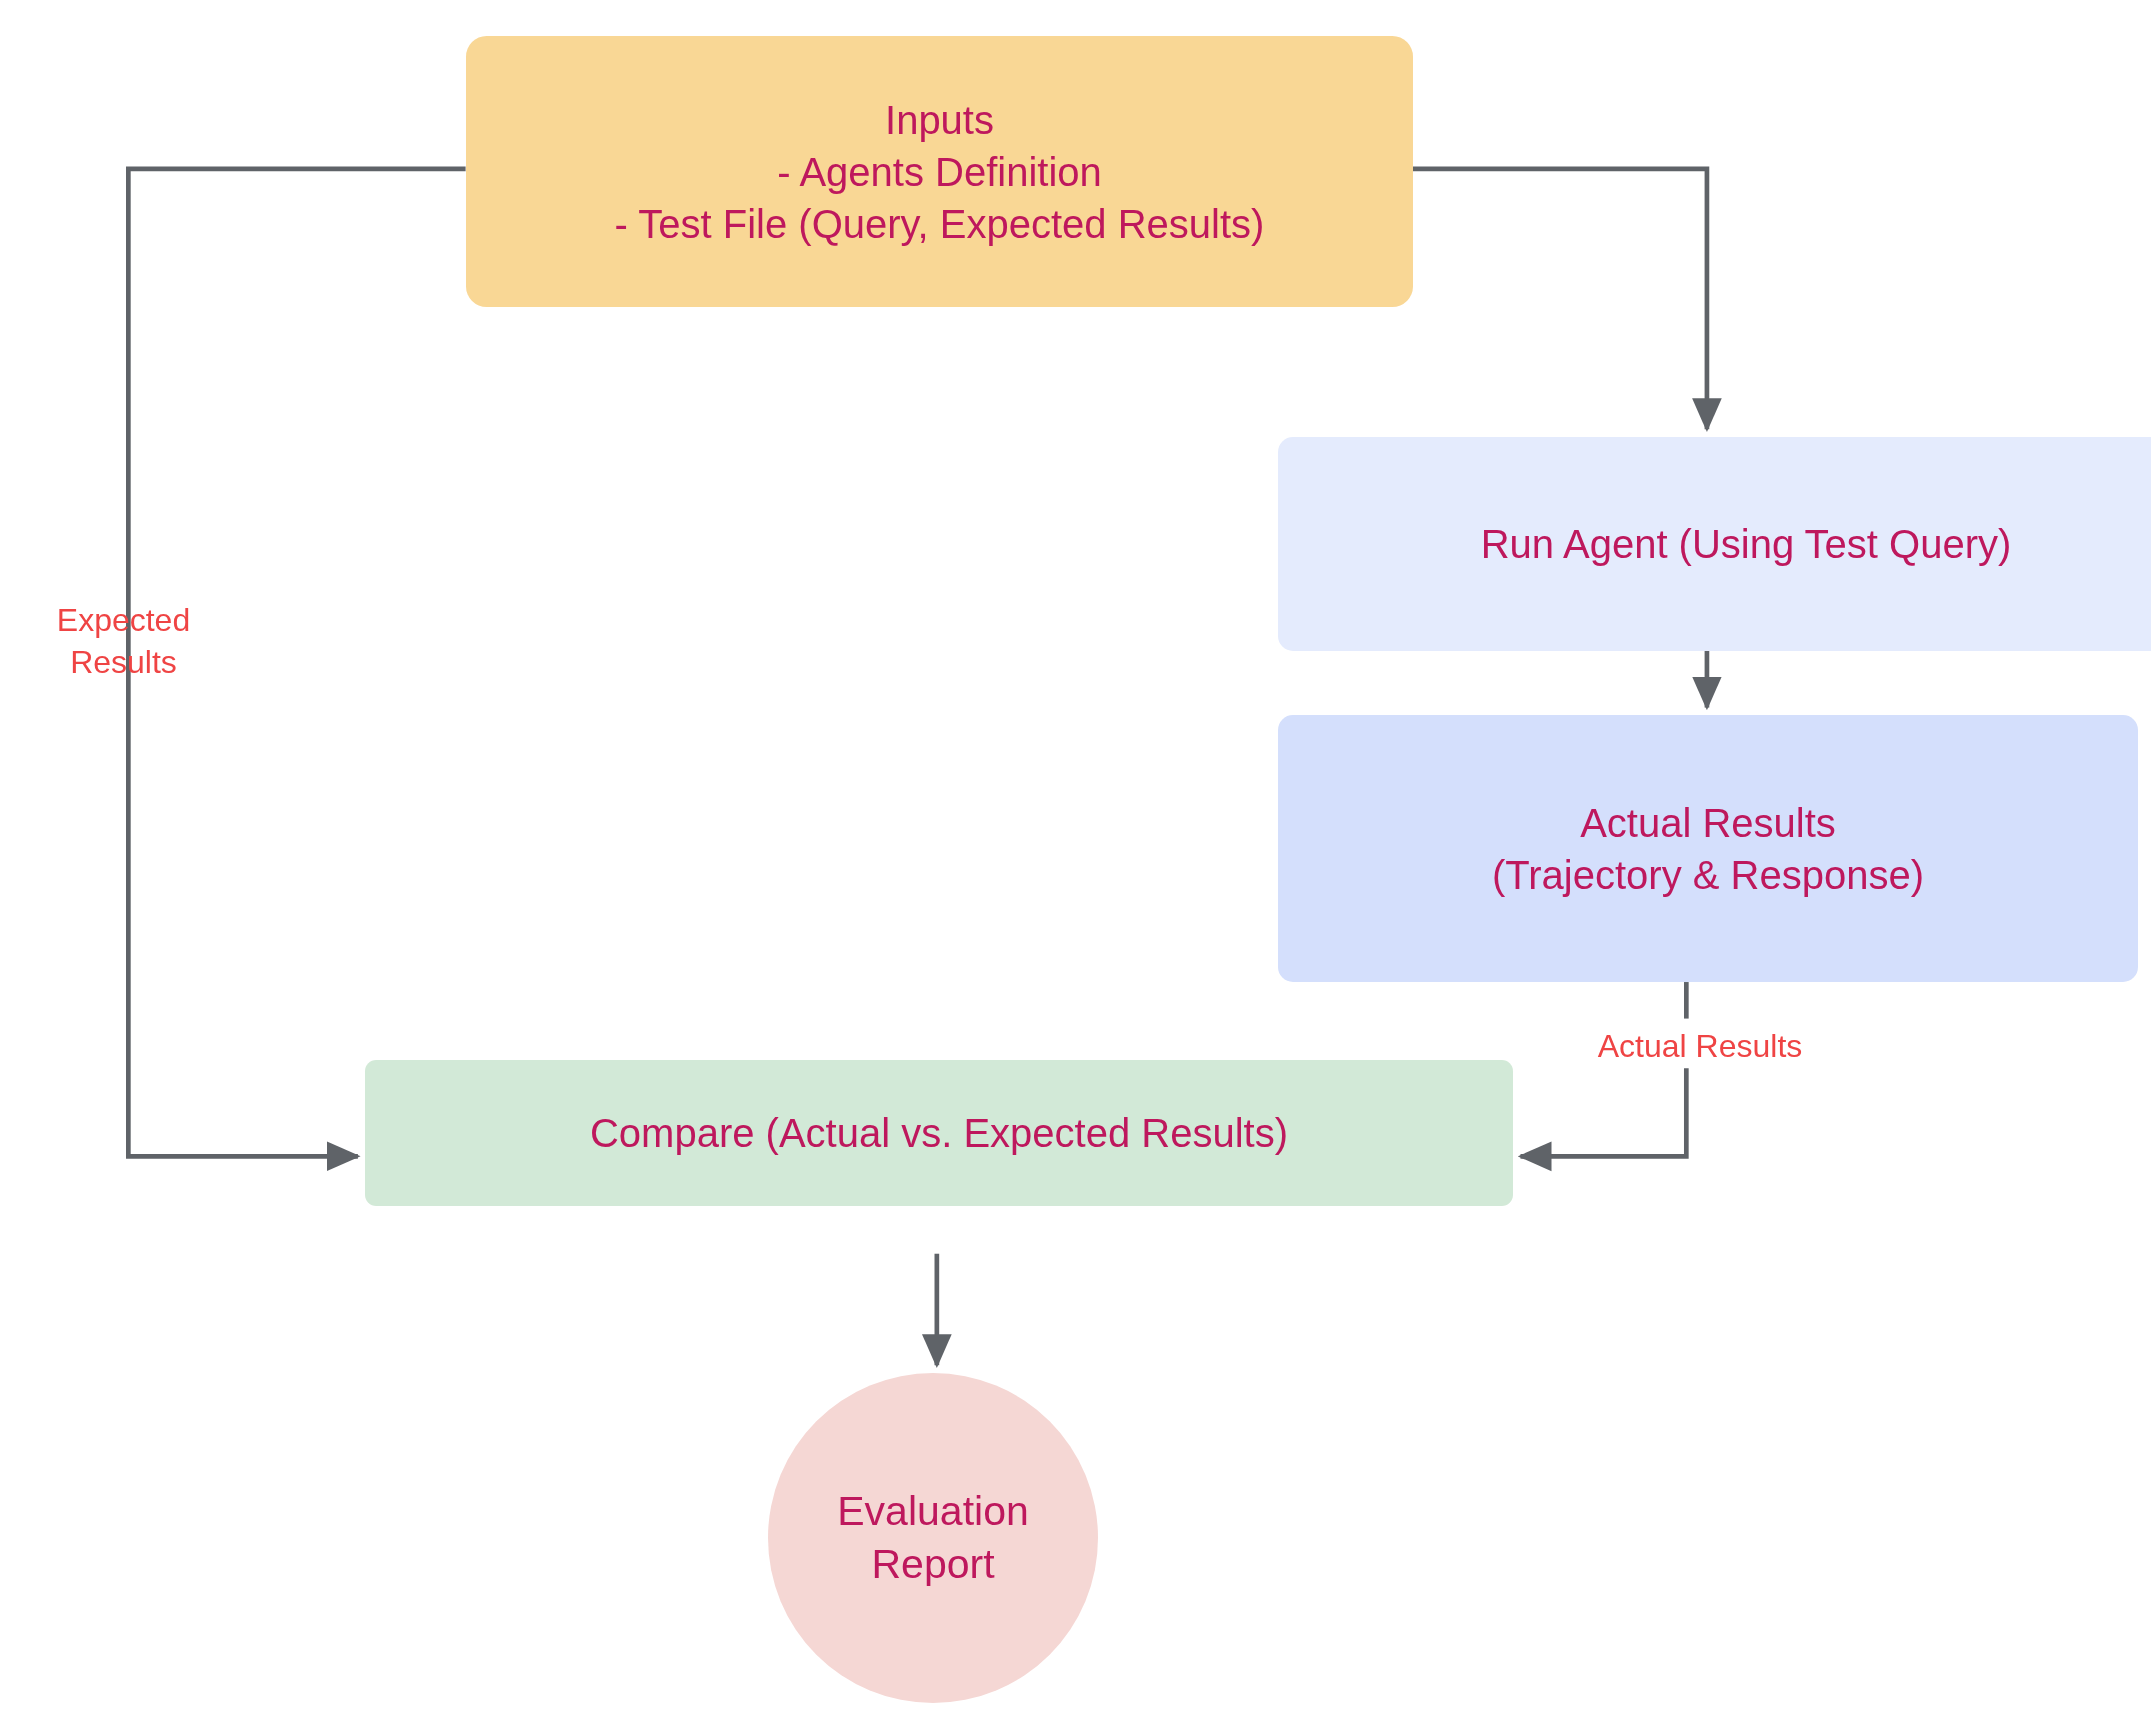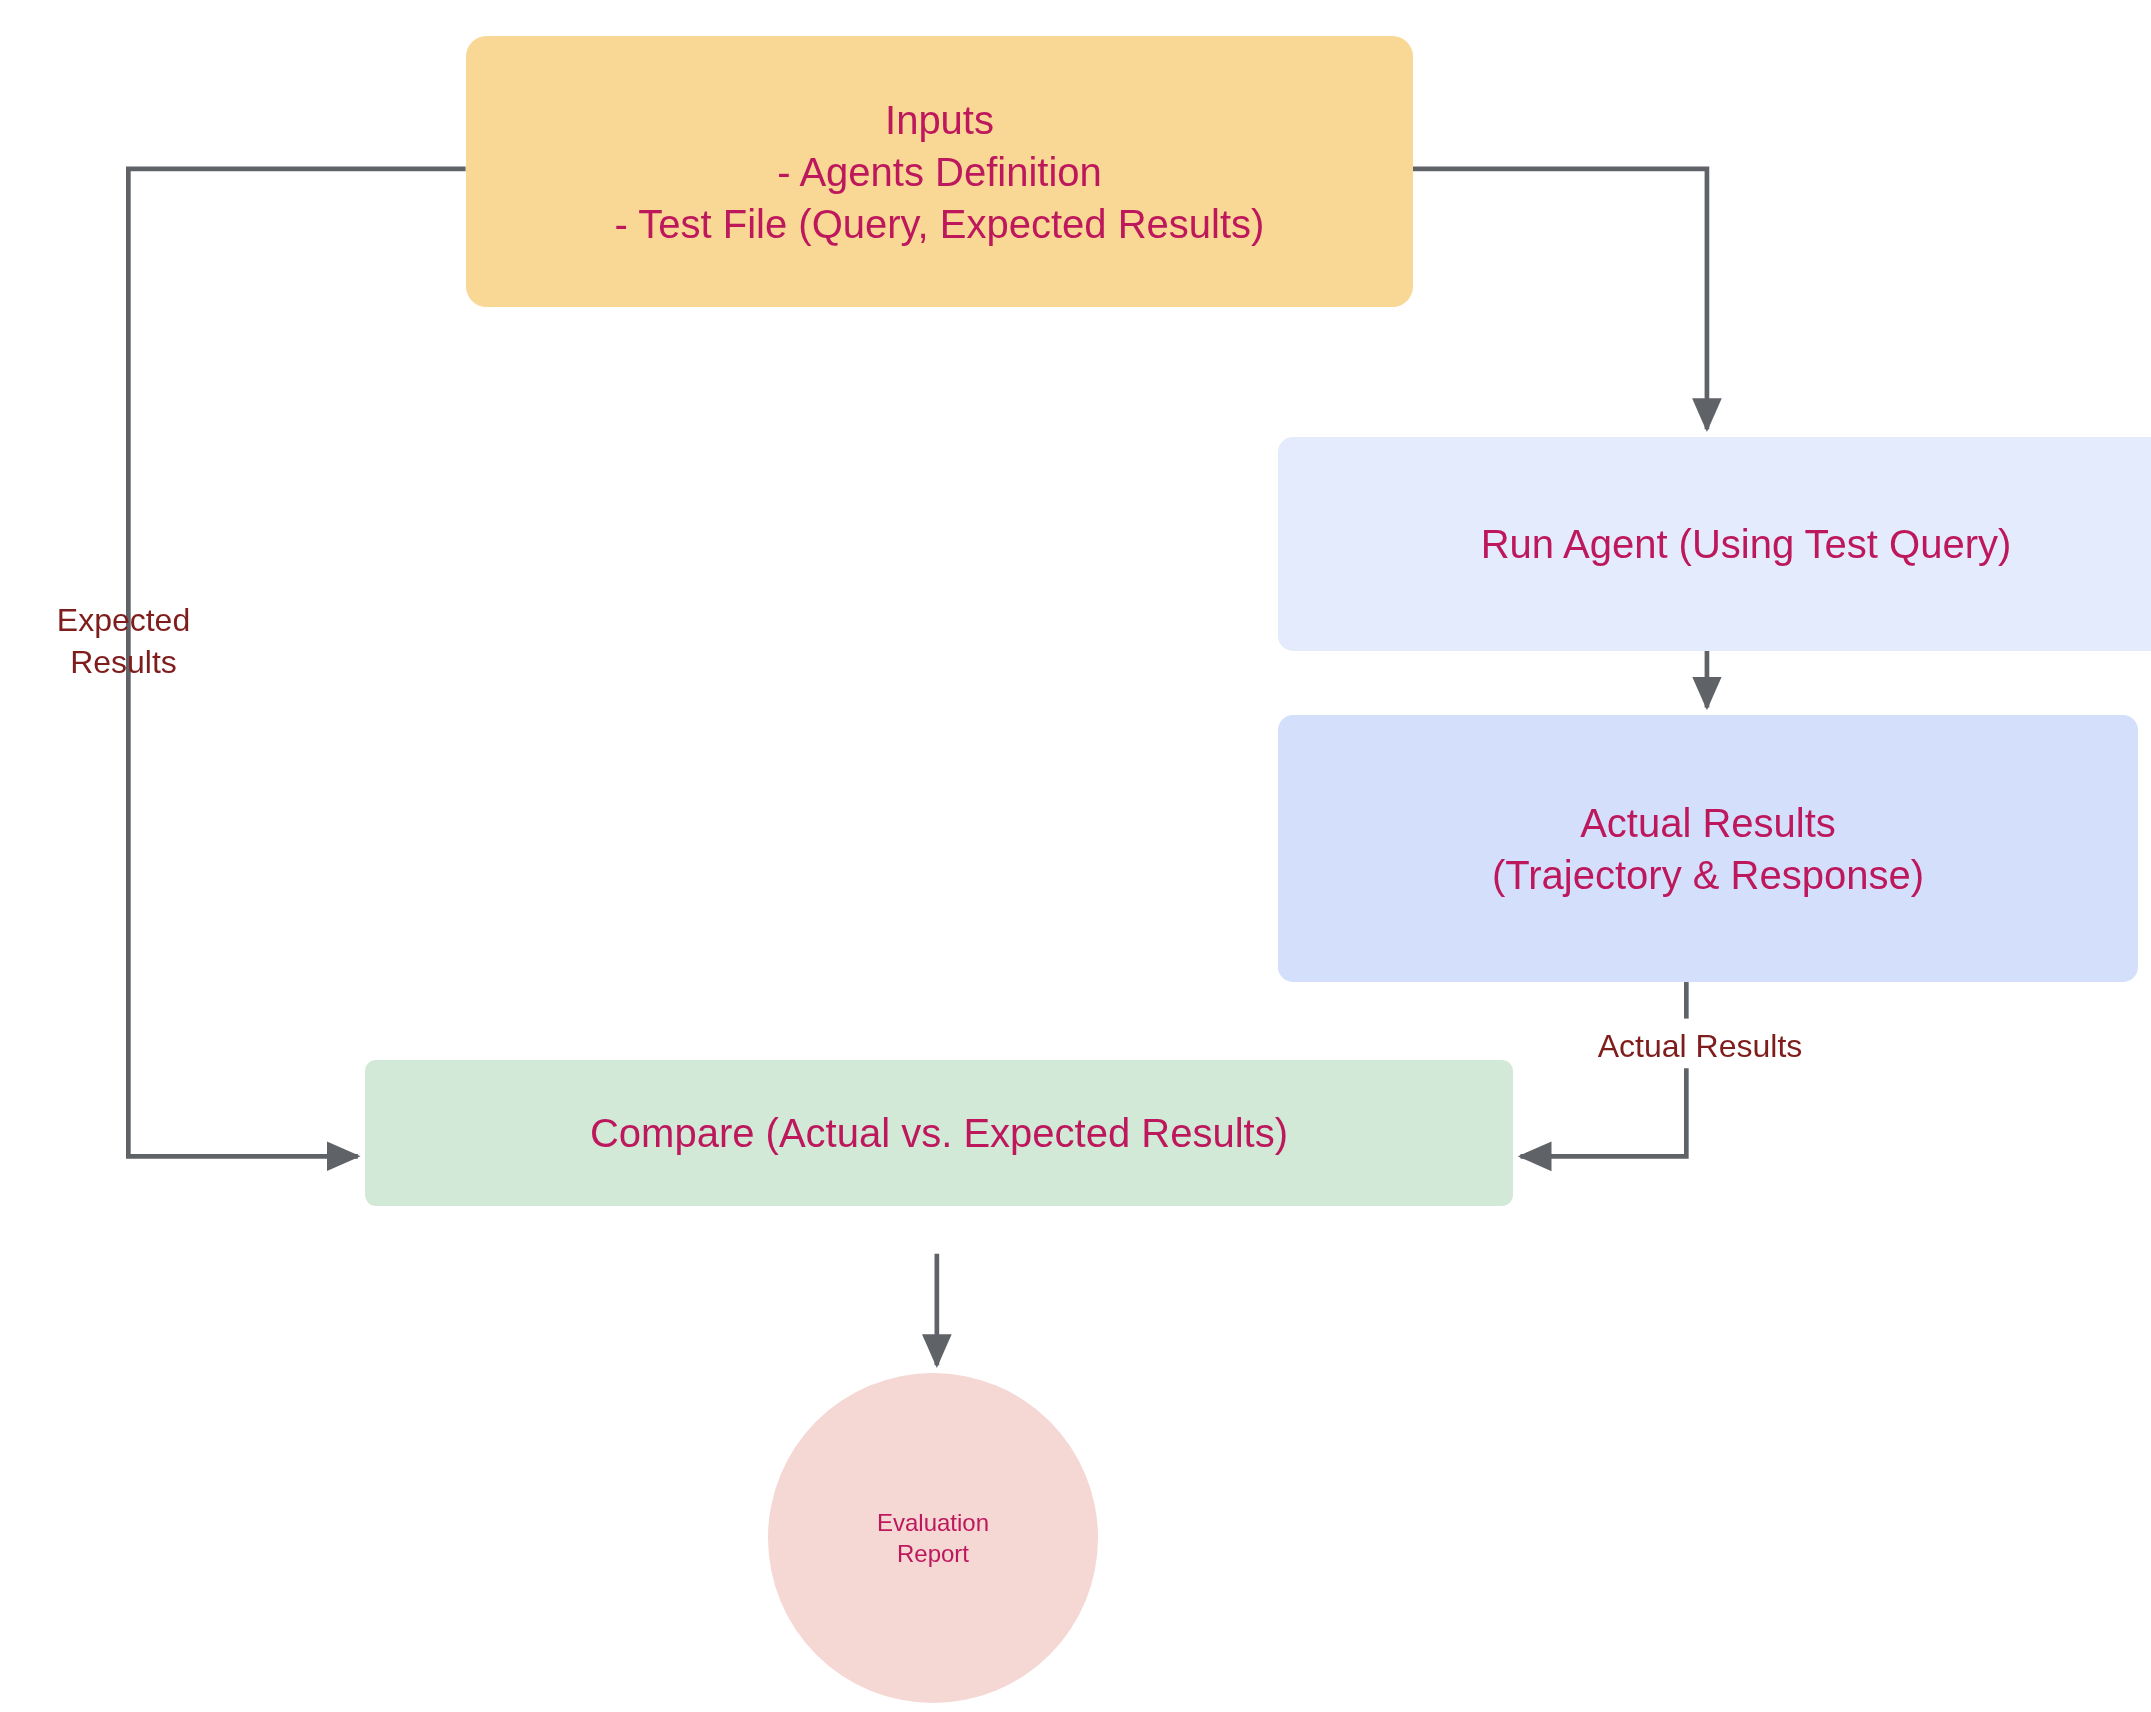--- a/index.html
+++ b/index.html
@@ -73,25 +73,25 @@
     border-radius: 11.2px;
     font-size: 40px;
   }
   .node-report {
     left: 768px;
     top: 1373px;
     width: 330px;
     height: 330px;
     background: #F5D7D4;
     border-radius: 50%;
-    font-size: 24px;
+    font-size: 41px;
   }
   .edge-label {
     position: absolute;
-    color: #7f1d1d;
+    color: #ef4444;
     font-size: 32px;
     line-height: 1.30;
     text-align: center;
     white-space: pre-line;
   }
   .label-expected {
     left: 24px;
     top: 600px;
     width: 199px;
   }

